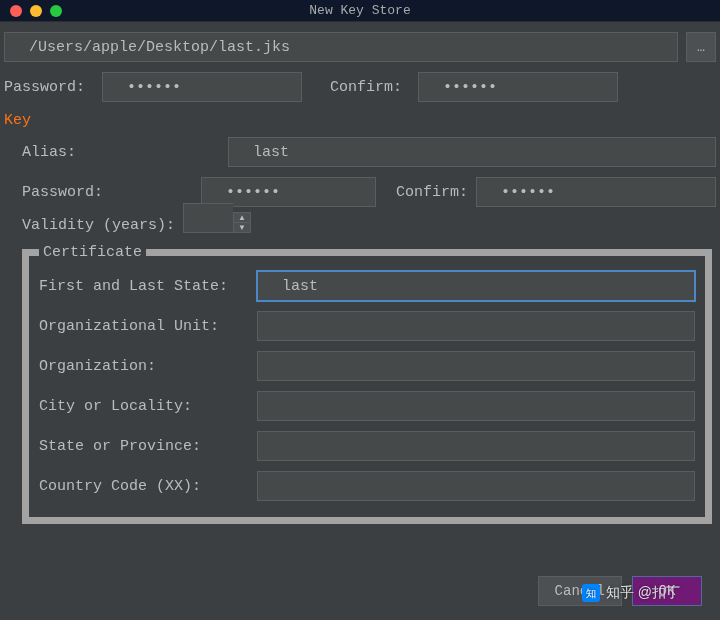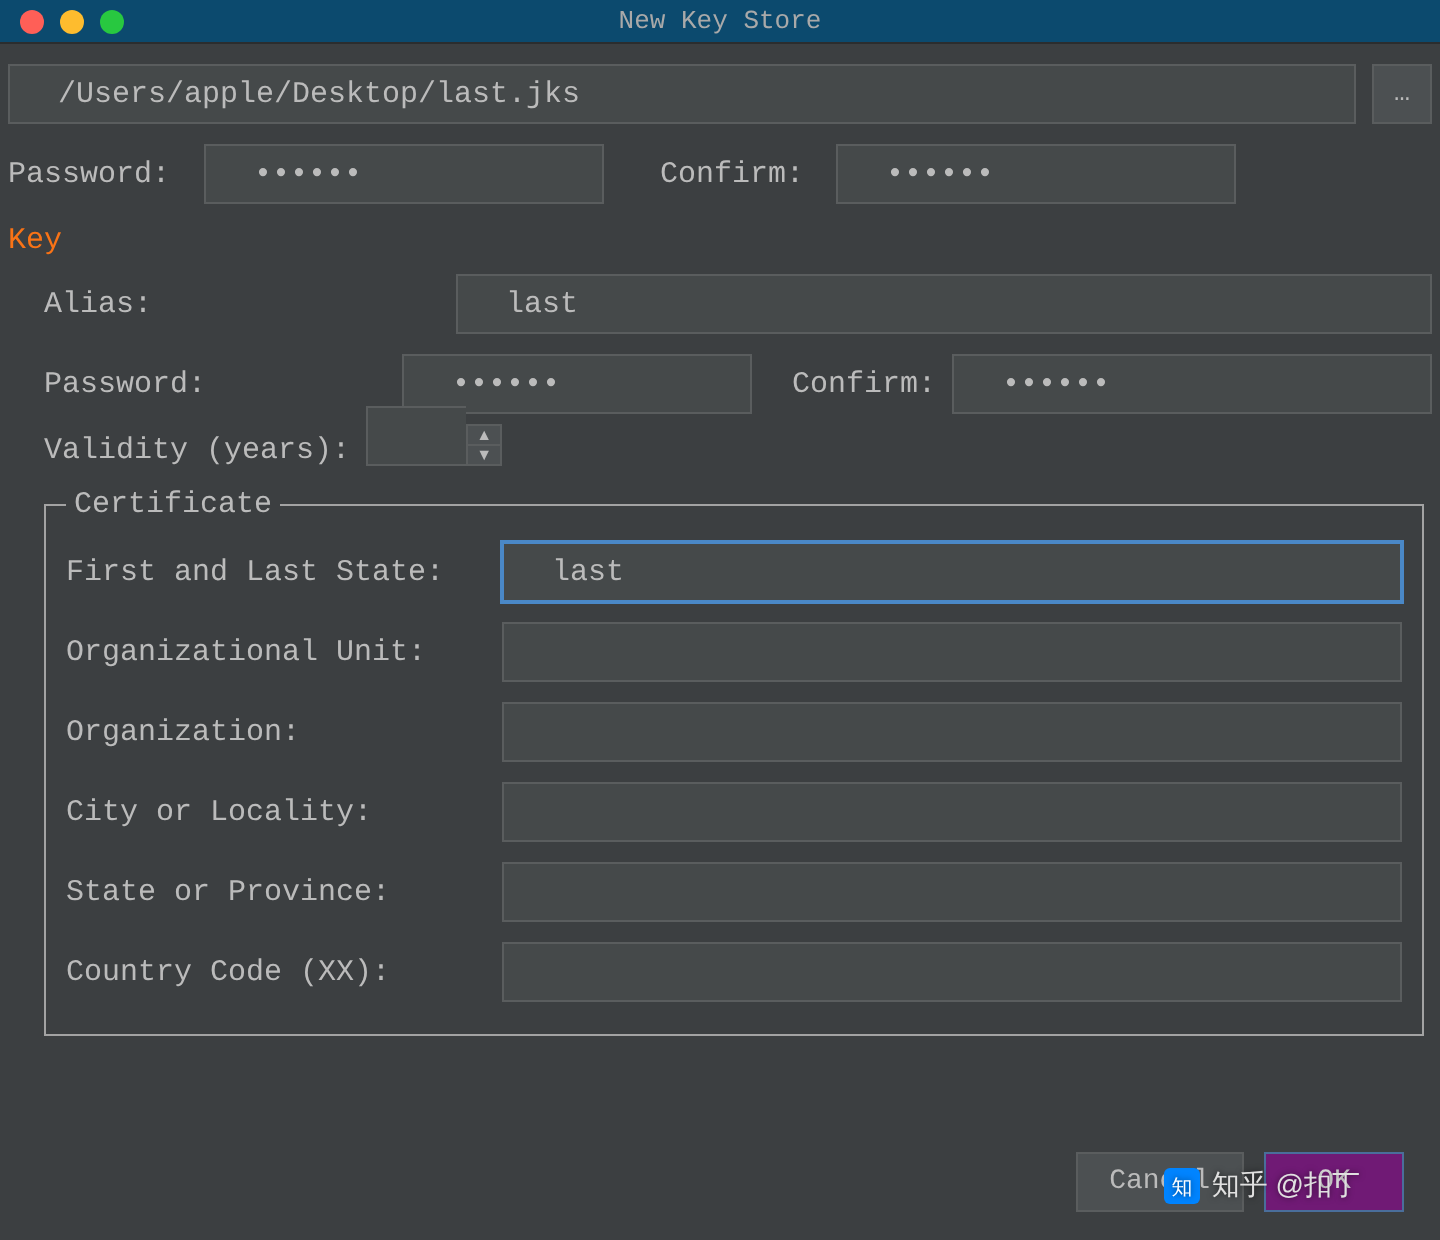--- a/index.html
+++ b/index.html
@@ -8,21 +8,21 @@
       height: 620px;
       background: #3c3f41;
       font-family: Menlo, Monaco, "Courier New", monospace;
       font-size: 15px;
       color: #bbbbbb;
       overflow: hidden;
       position: relative;
     }
     .titlebar {
       height: 22px;
-      background: #0c4a6e;
+      background: #0f172a;
       display: flex;
       align-items: center;
       position: relative;
       border-bottom: 1px solid #2b2d2e;
     }
     .traffic-lights {
       display: flex;
       gap: 8px;
       padding-left: 10px;
     }
@@ -114,21 +114,21 @@
       color: #bbbbbb;
       font-size: 8px;
       display: flex;
       align-items: center;
       justify-content: center;
       cursor: pointer;
       border: none;
     }
     .spinner-btn:first-child { border-bottom: 1px solid #5a5d5e; }
     fieldset.cert {
-      border: 1px solid #a3a3a3;
+      border: 7px solid #a3a3a3;
       margin: 6px 4px 0 0;
       padding: 10px 10px 6px 10px;
     }
     fieldset.cert legend {
       color: #bbbbbb;
       padding: 0 4px;
       font-size: 15px;
     }
     .cert-row {
       display: flex;

